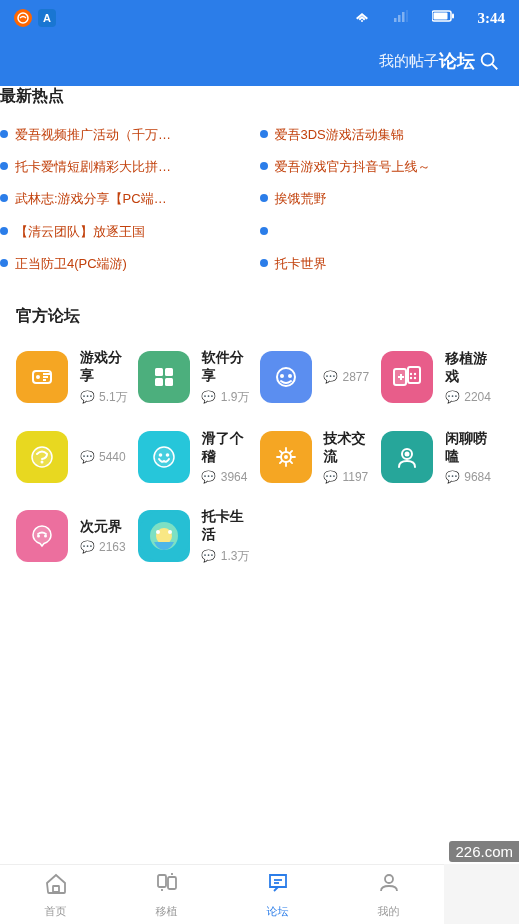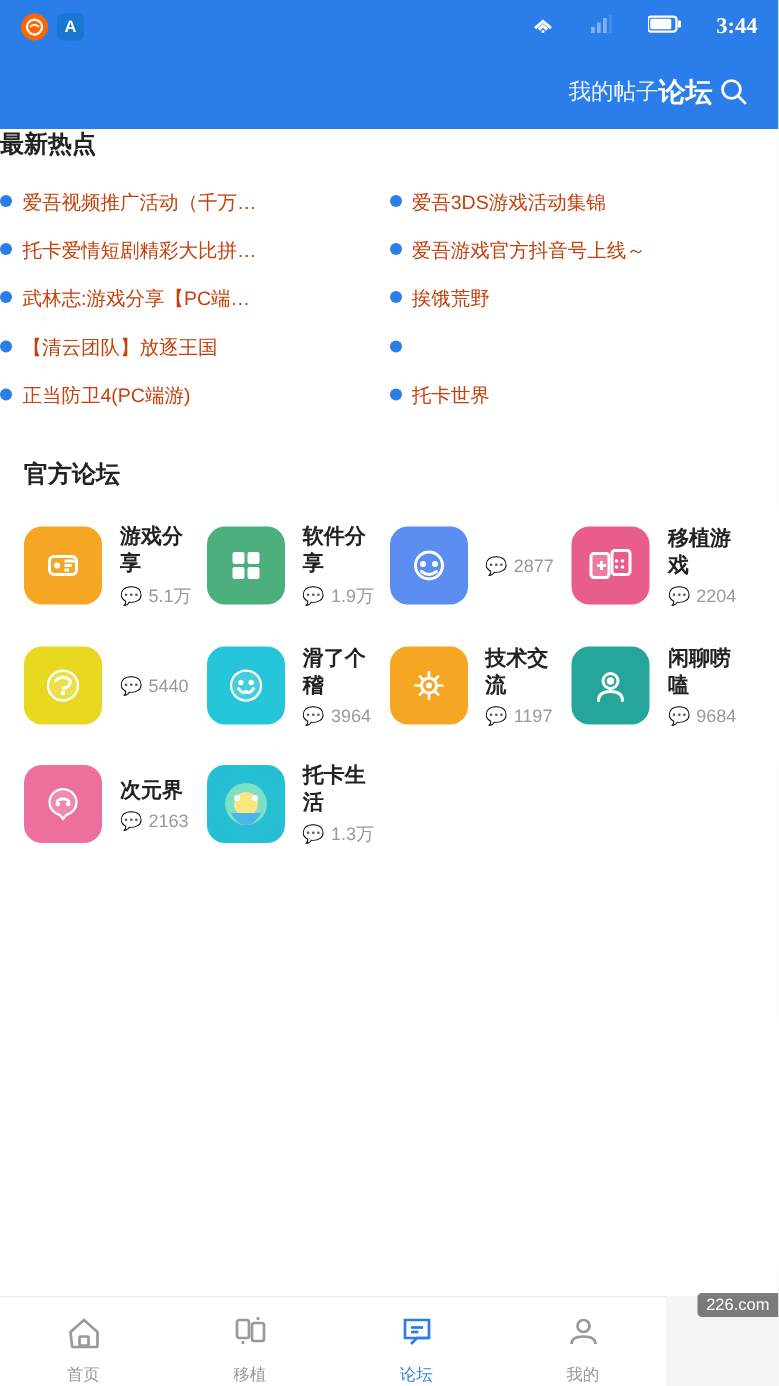--- a/index.html
+++ b/index.html
@@ -182,21 +182,21 @@
     
     .bottom-nav {
       position: absolute;
       bottom: 0;
       left: 0;
       width: 444px;
       height: 60px;
       background: white;
       border-top: 1px solid #eee;
       display: flex;
-      align-items: flex-end;
+      align-items: center;
     }
     .nav-item {
       flex: 1;
       display: flex;
       flex-direction: column;
       align-items: center;
       justify-content: center;
       gap: 3px;
       cursor: pointer;
     }
@@ -211,25 +211,25 @@
     .nav-item.active .nav-item-icon {
       color: #2b7de9;
     }
     .nav-item.active .nav-item-label {
       color: #2b7de9;
     }
 
     
     .watermark {
       position: absolute;
-      bottom: 46px;
+      bottom: 62px;
       right: 0;
       background: rgba(0,0,0,0.5);
       color: white;
-      font-size: 11px;
+      font-size: 15px;
       padding: 2px 6px;
       border-radius: 3px 0 0 3px;
     }
   </style>
 </head>
 <body>
 
 <div class="status-bar">
   <div class="status-bar-left">
     <div class="sohu-icon">

